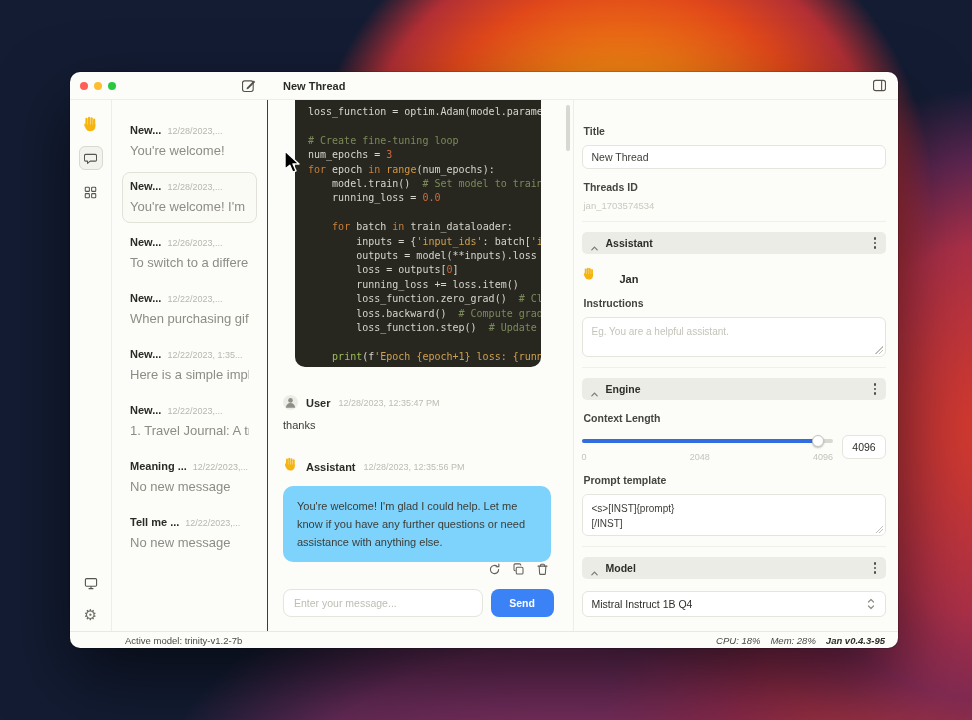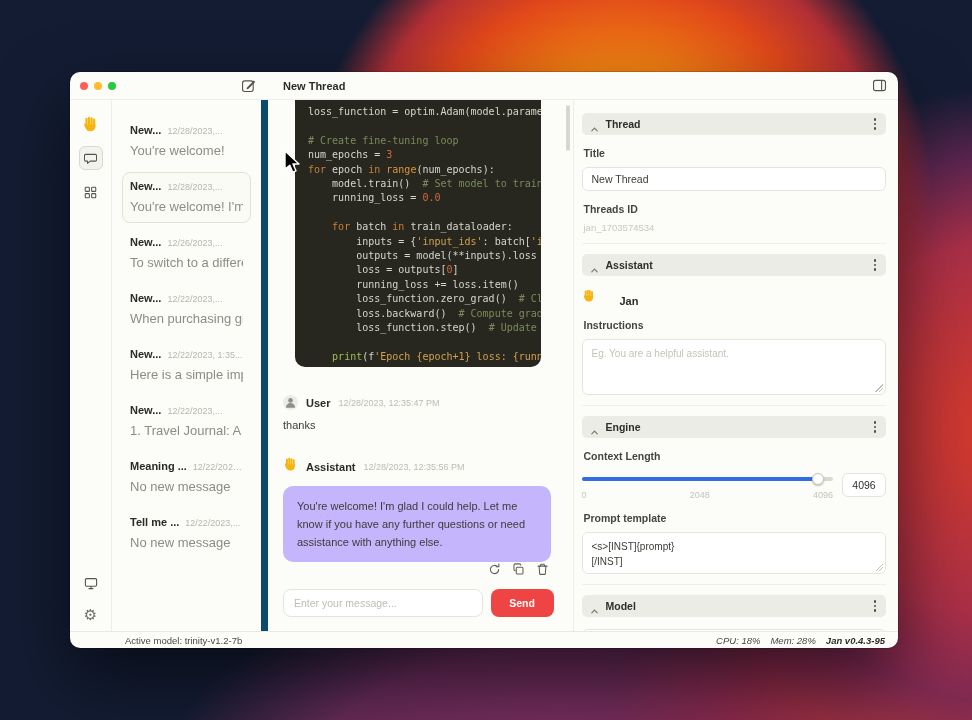--- a/index.html
+++ b/index.html
@@ -34,21 +34,21 @@
   
   .main { flex:1; display:flex; min-height:0; }
 
   .rail { flex:0 0 42px; border-right:1px solid #eeeee8; display:flex; flex-direction:column; align-items:center; padding:14px 0 6px; }
   .rail-icon { width:20px; height:20px; display:flex; align-items:center; justify-content:center; color:#55544e; margin-top:12px; }
   .rail-icon.first{ margin-top:0; }
   .rail-icon.active { width:24px; height:24px; background:#f3f3ed; border:1px solid #d9d9d0; border-radius:6px; }
   .rail .spacer { flex:1; }
   .gear-glyph { font-family:"DejaVu Sans",sans-serif; font-size:15px; color:#6f6f66; line-height:1; }
 
-  .threads { flex:0 0 156px; border-right:7px solid #0c4a6e; padding:16px 10px; overflow:hidden; }
+  .threads { flex:0 0 156px; border-right:1px solid #0c4a6e; padding:16px 10px; overflow:hidden; }
   .thread-item { padding:7px 7px 8px; border:1px solid transparent; border-radius:8px; margin-bottom:5px; cursor:default; }
   .thread-item.selected { border-color:#e2e2d9; background:#fbfbf6; }
   .t-row { display:flex; align-items:baseline; gap:6px; white-space:nowrap; overflow:hidden; }
   .t-title { font-size:11px; font-weight:bold; color:#2b2b26; }
   .t-date { font-size:9px; color:#b7b7af; overflow:hidden; text-overflow:ellipsis; }
   .t-preview { margin-top:7px; font-size:13px; color:#8d8d85; white-space:nowrap; overflow:hidden; }
 
   
   .chat { flex:1; min-width:0; display:flex; flex-direction:column; position:relative; border-right:1px solid #eeeee8; }
   .code {
@@ -63,47 +63,47 @@
   .chat-scrollthumb { position:absolute; right:3px; top:5px; width:4px; height:46px; border-radius:2px; background:#d8d8d2; }
 
   .msgs { padding:0 22px 0 15px; }
   .msg-header { display:flex; align-items:center; gap:8px; }
   .msg-header.user { margin-top:28px; }
   .msg-header.assistant { margin-top:26px; }
   .avatar { width:15px; height:15px; border-radius:50%; background:#ececе7; background:#ecece7; display:flex; align-items:center; justify-content:center; overflow:hidden; }
   .msg-name { font-size:11px; font-weight:bold; color:#2b2b26; }
   .msg-time { font-size:9px; color:#bcbcb4; }
   .msg-text { margin-top:9px; font-size:11px; color:#3c3c37; }
-  .bubble { margin-top:10px; background:#c4b5fd; border-radius:10px; padding:11px 14px; font-size:11px; line-height:1.65; color:#3c3c37; }
+  .bubble { margin-top:10px; background:#7dd3fc; border-radius:10px; padding:11px 14px; font-size:11px; line-height:1.65; color:#3c3c37; }
 
   .composer-area { margin-top:auto; padding:0 19px 14px 15px; }
   .actions { display:flex; justify-content:flex-end; gap:9px; padding-right:4px; }
   .action-btn { width:15px; height:15px; color:#605f58; cursor:pointer; }
   .composer { display:flex; gap:8px; margin-top:12px; }
   .msg-input { flex:1; height:28px; border:1px solid #e5e5dd; border-radius:8px; padding:0 10px; font-size:10.5px; color:#3c3c37; background:#fff; outline:none; font-family:"Liberation Sans",sans-serif; }
   .msg-input::placeholder { color:#bdbdb4; }
-  .send-btn { width:63px; height:28px; background:#ef4444; color:#fff; border:none; border-radius:8px; font-size:10.5px; font-weight:bold; font-family:"Liberation Sans",sans-serif; }
+  .send-btn { width:63px; height:28px; background:#3b82f6; color:#fff; border:none; border-radius:8px; font-size:10.5px; font-weight:bold; font-family:"Liberation Sans",sans-serif; }
 
   
   .panel { flex:1; padding:13px 12px 0 8px; overflow:hidden; }
   .section + .section { margin-top:10px; border-top:1px solid #f0f0e9; padding-top:10px; }
   .sec-header { height:22px; background:#ecece7; border-radius:5px; display:flex; align-items:center; padding:0 8px; }
   .chev { width:9px; height:9px; color:#7d7d75; }
   .sec-label { font-size:10.5px; font-weight:bold; color:#2e2e29; margin-left:7px; }
   .dots { margin-left:auto; display:flex; flex-direction:column; gap:2px; padding:2px; cursor:pointer; }
   .dots i { width:2.5px; height:2.5px; border-radius:50%; background:#4c4c46; }
   .fld-label { font-size:10.5px; font-weight:bold; color:#454540; margin:12px 2px 0; }
   .txt-input { width:100%; height:24px; border:1px solid #e5e5dd; border-radius:6px; padding:0 9px; font-size:10.5px; color:#3c3c37; margin-top:8px; background:#fff; outline:none; font-family:"Liberation Sans",sans-serif; }
   .id-value { font-size:9.5px; color:#c9c9c0; margin:7px 2px 0; }
   .asst-row { display:flex; align-items:flex-end; gap:24px; margin-top:13px; }
   .asst-name { font-size:11px; font-weight:bold; color:#2b2b26; }
   .ta-wrap { position:relative; margin-top:8px; }
   .ta { width:100%; border:1px solid #e5e5dd; border-radius:6px; padding:6px 9px; font-size:10px; line-height:1.5; color:#3c3c37; resize:none; background:#fff; outline:none; font-family:"Liberation Sans",sans-serif; display:block; }
   .ta::placeholder { color:#c4c4bb; }
-  .ta.instructions { height:56px; }
+  .ta.instructions { height:40px; }
   .ta.prompt { height:42px; }
   .resize-handle { position:absolute; right:3px; bottom:3px; width:8px; height:8px;
     background:linear-gradient(135deg, transparent 50%, #c0c0b8 50%, #c0c0b8 58%, transparent 58%, transparent 72%, #c0c0b8 72%, #c0c0b8 80%, transparent 80%); }
   .slider-row { display:flex; align-items:flex-start; gap:9px; margin-top:11px; }
   .slider-col { flex:1; }
   .slider { position:relative; height:12px; cursor:pointer; }
   .track { position:absolute; left:0; right:0; top:4px; height:4px; border-radius:2px; background:#d9d9d2; }
   .fill { position:absolute; left:0; top:4px; height:4px; width:94%; border-radius:2px; background:#2f6de0; }
   .handle { position:absolute; top:0; left:calc(94% - 6px); width:12px; height:12px; border-radius:50%; background:#fff; border:1px solid #c6c6be; box-shadow:0 1px 2px rgba(0,0,0,.25); }
   .ticks { display:flex; justify-content:space-between; margin-top:5px; font-size:9px; color:#c4c4bb; }
@@ -304,33 +304,20 @@
           <div class="composer">
             <input class="msg-input" placeholder="Enter your message..." style="">
             <button class="send-btn">Send</button>
           </div>
         </div>
       </div>
 
       <div class="panel">
 
         <div class="section">
-          <div class="sec-header">
-            <span class="chev">
-              <svg viewBox="0 0 10 10" width="9" height="9" fill="none" stroke="currentColor" stroke-width="1.4" stroke-linecap="round">
-                  <path d="M2 6.5 L5 3.5 L8 6.5"></path>
-                </svg>
-            </span>
-            <span class="sec-label">Thread</span>
-            <span class="dots">
-                <i></i>
-                <i></i>
-                <i></i>
-              </span>
-          </div>
           <div class="fld-label">Title</div>
           <input class="txt-input" value="New Thread" style="">
           <div class="fld-label">Threads ID</div>
           <div class="id-value">jan_1703574534</div>
         </div>
 
         <div class="section">
           <div class="sec-header">
             <span class="chev">
               <svg viewBox="0 0 10 10" width="9" height="9" fill="none" stroke="currentColor" stroke-width="1.4" stroke-linecap="round">

